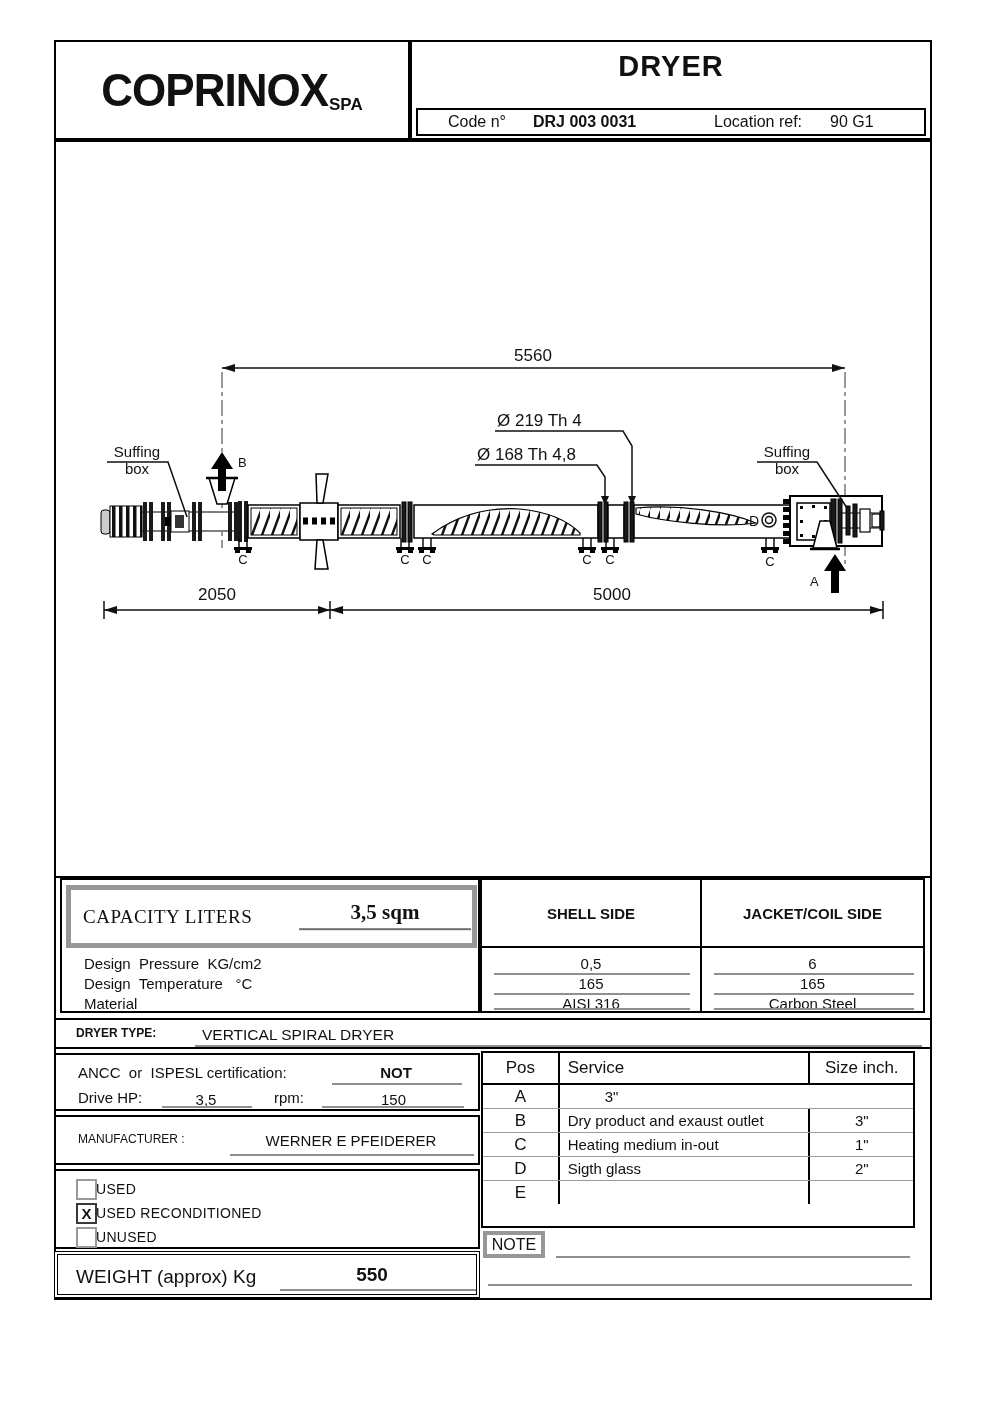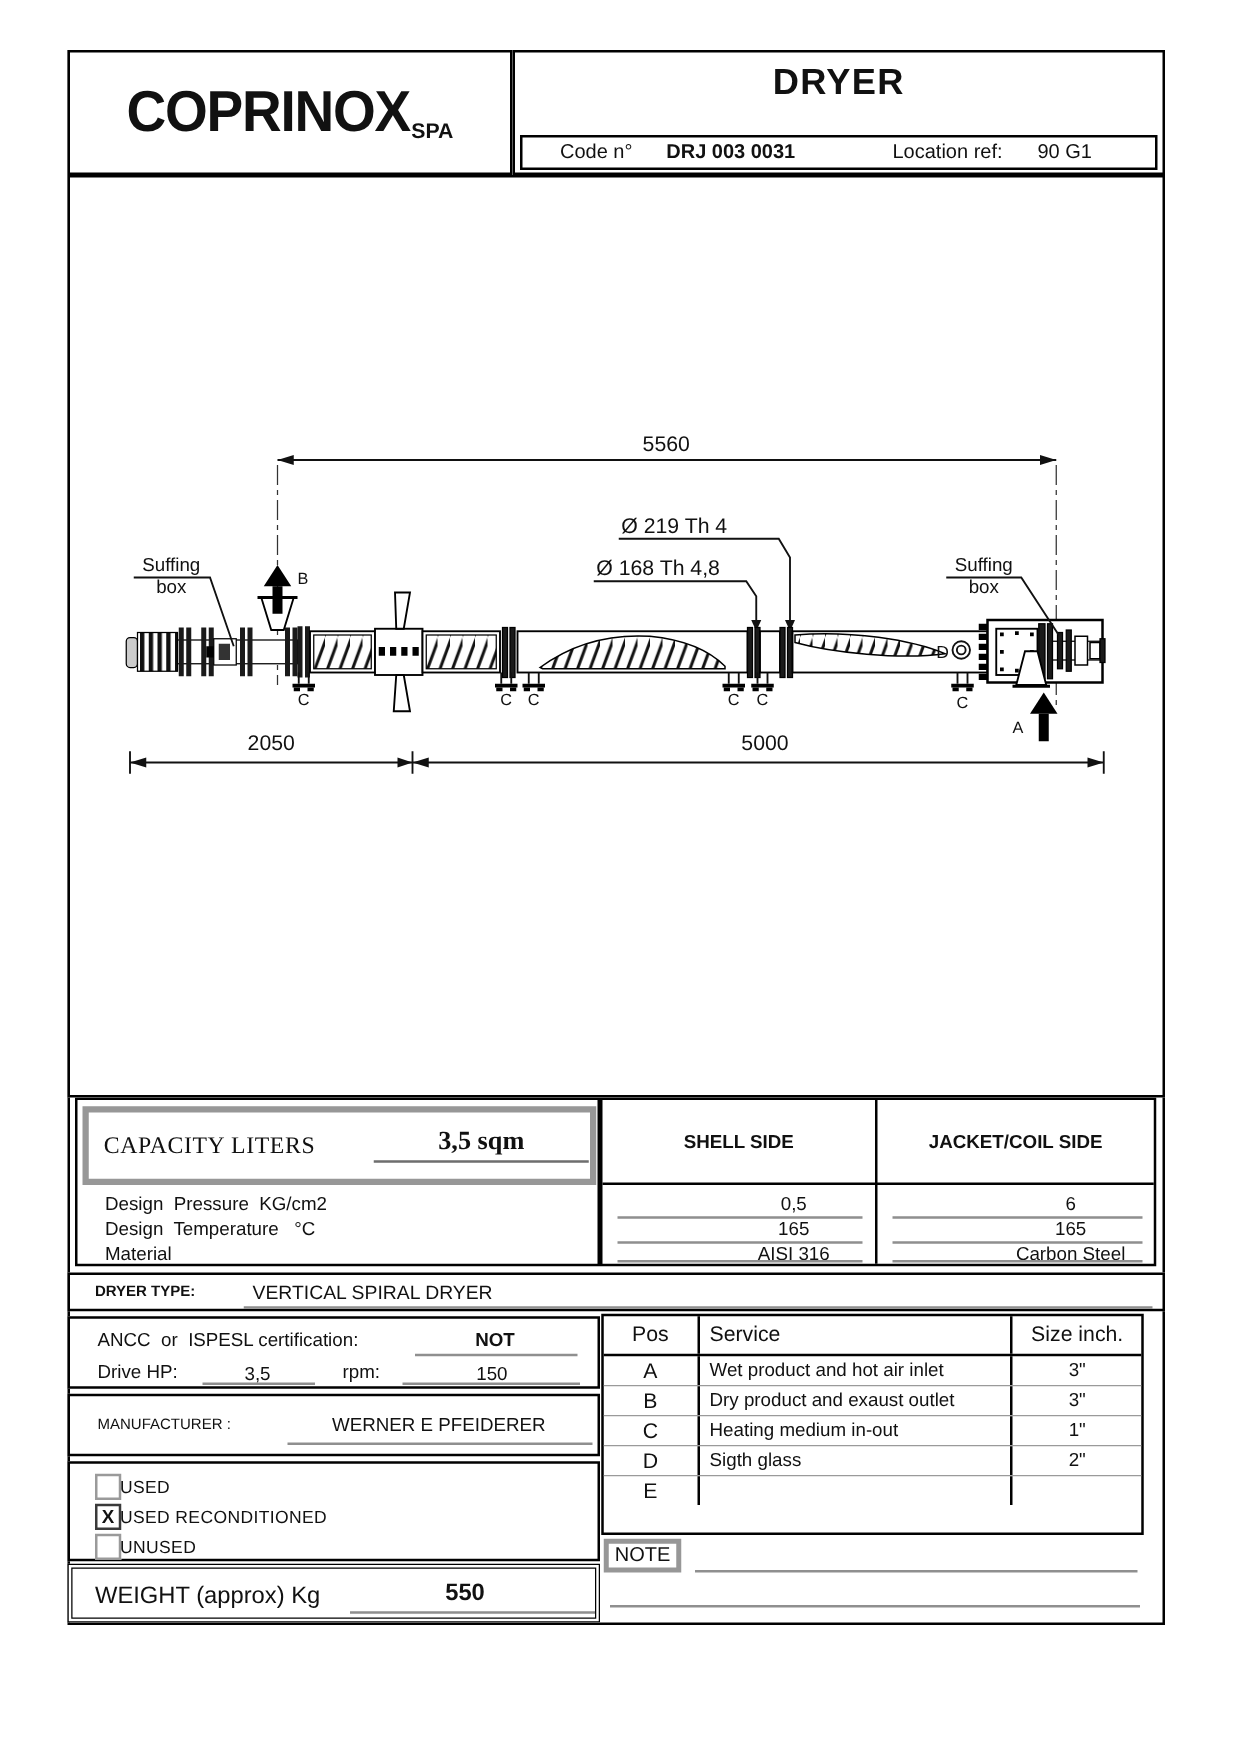--- a/index.html
+++ b/index.html
@@ -13,21 +13,21 @@
   .logo-sub{font-weight:700;font-size:17px;margin-left:1px;margin-top:30px;}
   #title-cell{display:flex;align-items:flex-start;justify-content:center;}
   .doc-title{font-weight:700;font-size:29px;letter-spacing:1px;margin-top:8px;}
   #code-bar{font-size:16px;}
   #code-bar span{position:absolute;top:50%;transform:translateY(-50%);white-space:nowrap;}
   
   #capacity-gray{position:absolute;border:5px solid #979797;background:#fff;box-sizing:border-box;}
   .cap-label{position:absolute;left:12px;top:50%;transform:translateY(-50%);font-size:19px;letter-spacing:.5px;}
   .cap-value{position:absolute;left:228px;top:50%;transform:translateY(-56%);width:172px;text-align:center;font-size:21px;font-weight:700;border-bottom:2px solid #6e6e6e;padding-bottom:3px;}
   .spec-label{position:absolute;left:22px;height:20px;line-height:20px;font-size:15px;white-space:pre;}
-  .spec-val{position:absolute;height:20px;line-height:20px;font-size:15px;text-align:center;margin-left:44px;}
+  .spec-val{position:absolute;height:20px;line-height:20px;font-size:15px;text-align:center;}
   .col-head{position:absolute;top:0;height:66px;display:flex;align-items:center;justify-content:center;font-weight:700;font-size:15px;}
   
   .lbl15{font-size:15px;white-space:pre;}
   .lbl16{font-size:12px;white-space:pre;}
   .center{text-align:center;}
   
   #nozzle-table{display:flex;flex-direction:column;}
   .nz-title{height:26px;border-bottom:2px solid #000;display:flex;align-items:center;justify-content:center;font-size:18px;letter-spacing:1px;}
   .nz-head{height:30px;border-bottom:2px solid #000;display:flex;font-size:17px;}
   .nz-row{height:23px;display:flex;font-size:15px;border-bottom:1px solid #9a9a9a;}
@@ -345,21 +345,20 @@
 </div>
 
 <div class="box" id="nozzle-table" style="left:481px;top:1051px;width:434px;height:177px;">
   <div class="nz-head">
     <div class="c-pos">Pos</div>
     <div class="c-serv">Service</div>
     <div class="c-size">Size inch.</div>
   </div>
   <div class="nz-row">
     <div class="c-pos">A</div>
-    <div class="c-serv">Wet product and hot air  inlet</div>
     <div class="c-size">3"</div>
   </div>
   <div class="nz-row">
     <div class="c-pos">B</div>
     <div class="c-serv">Dry product and exaust outlet</div>
     <div class="c-size">3"</div>
   </div>
   <div class="nz-row">
     <div class="c-pos">C</div>
     <div class="c-serv">Heating medium in-out</div>

